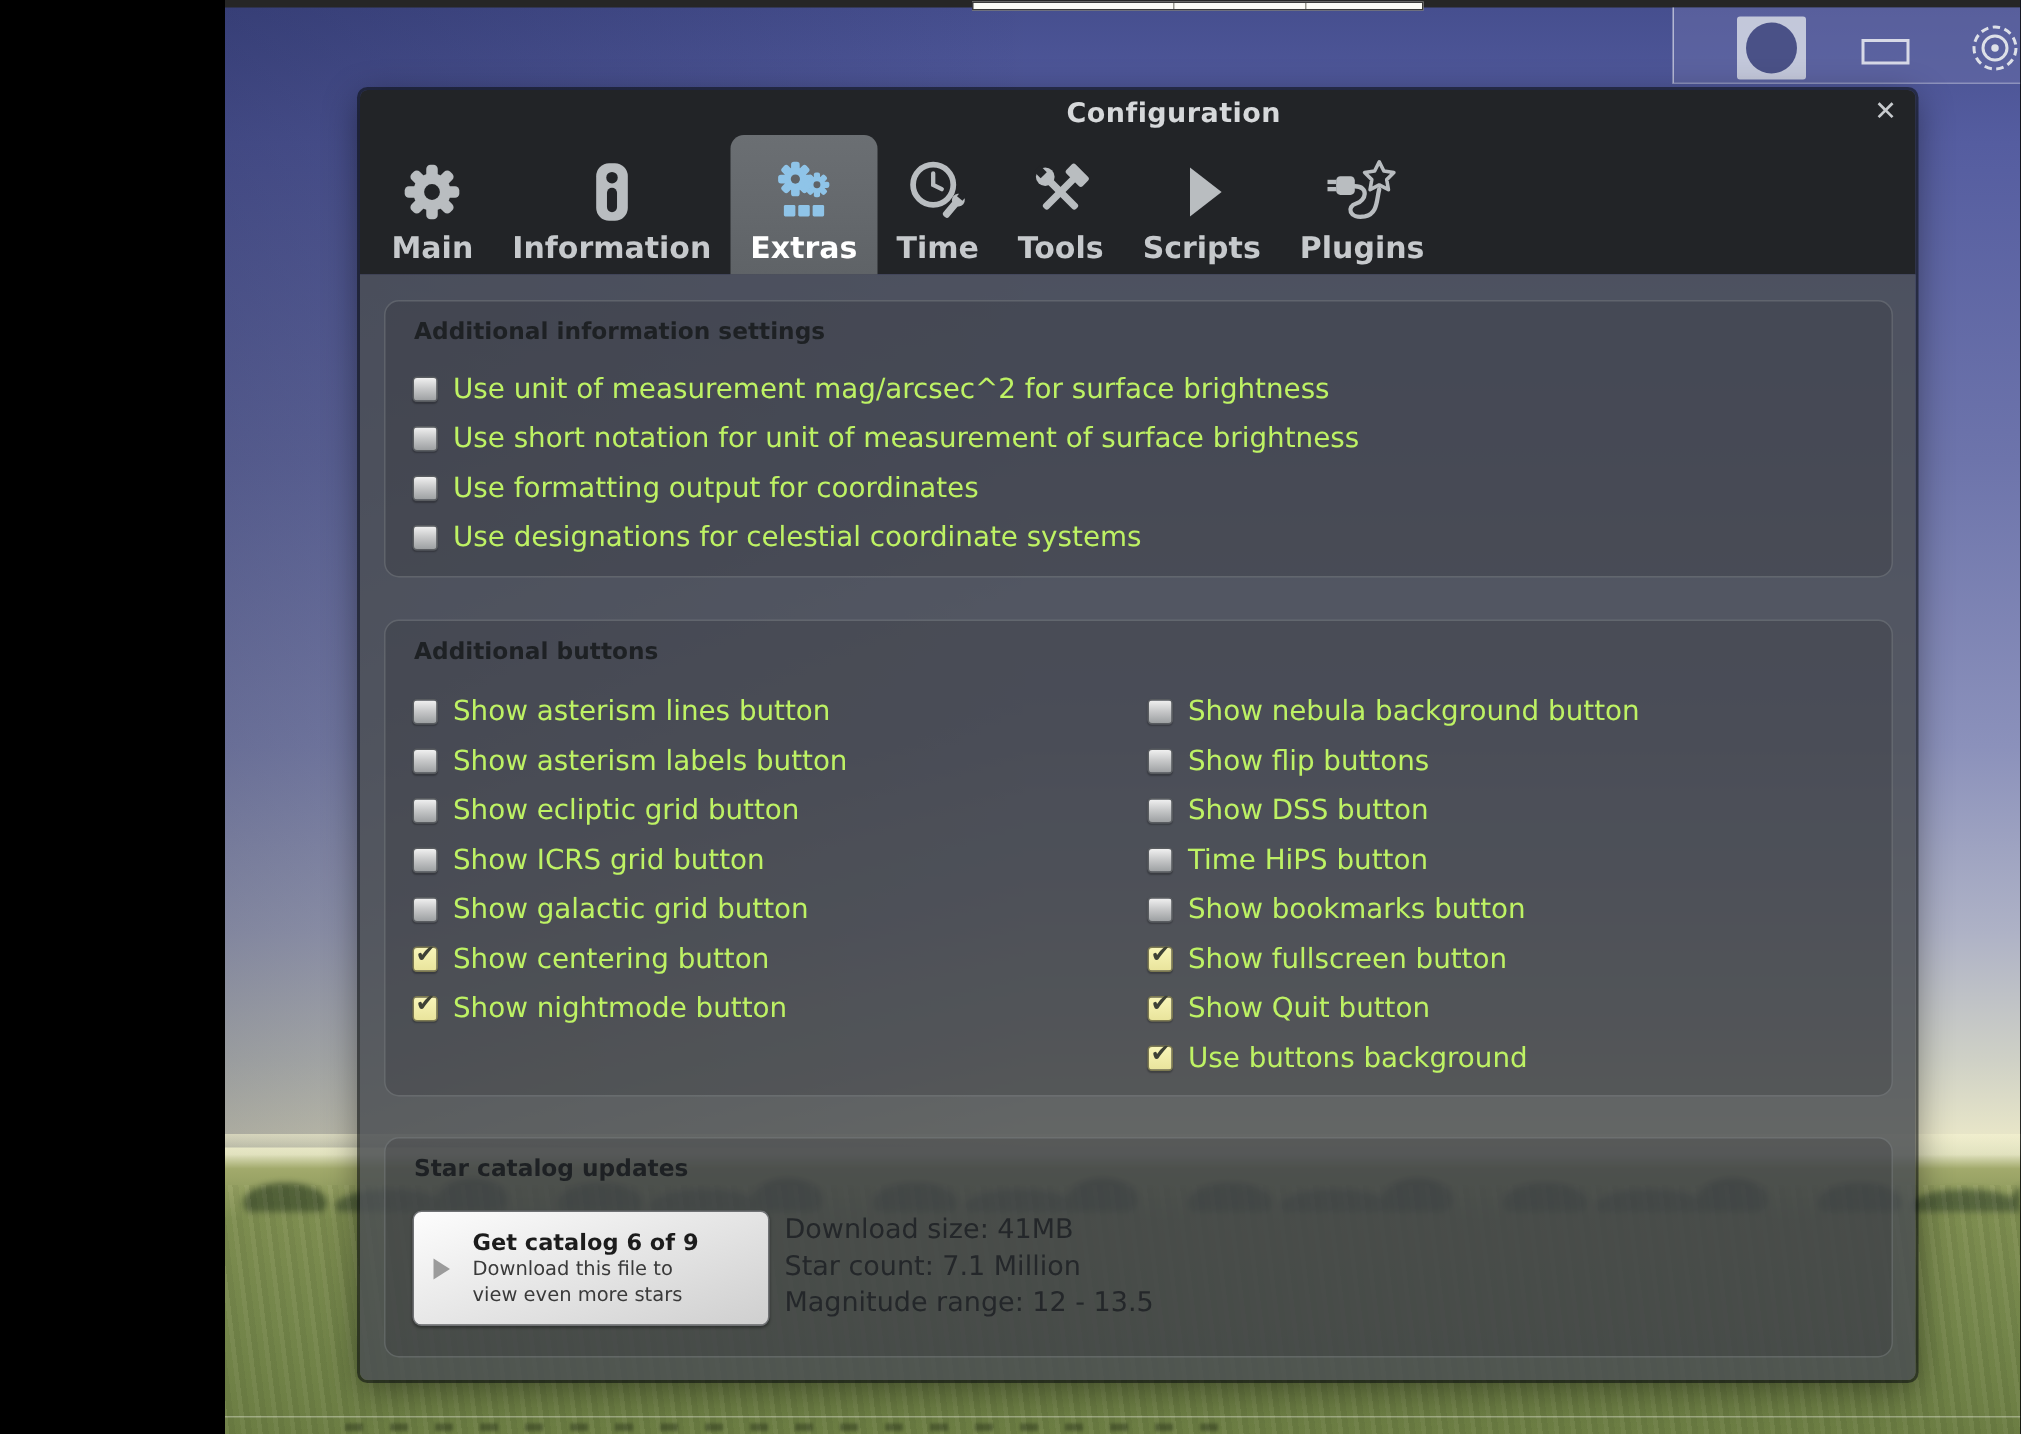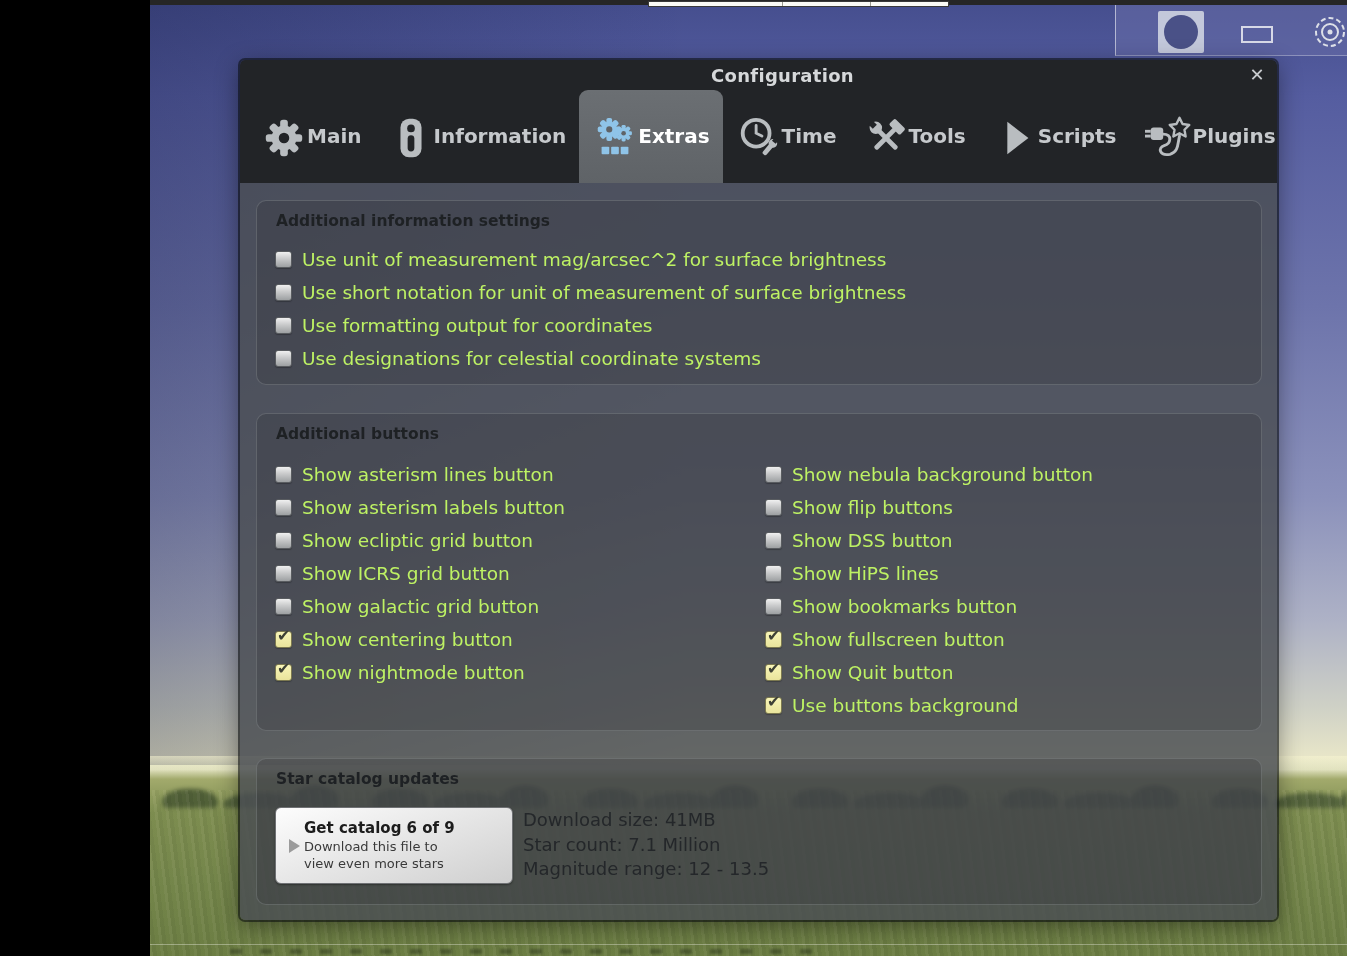--- a/index.html
+++ b/index.html
@@ -47,21 +47,21 @@
     border-radius:5px; box-shadow:0 0 0 2px rgba(10,12,14,0.55), 0 6px 24px rgba(0,0,0,0.45); }
   #titlebar { position:absolute; left:0; top:0; width:100%; height:30px; background:#222427;
     border-radius:5px 5px 0 0; }
   #dlg-title { position:absolute; left:0; top:0; width:100%; height:30px; line-height:32px; text-align:center;
     font-size:18px; font-weight:bold; color:#d6d8da; letter-spacing:.3px;margin-left:24px; }
   #close-btn { position:absolute; right:8px; top:3px; width:24px; height:24px; line-height:24px; text-align:center;
     color:#c8cbce; font-size:18px; font-weight:bold; cursor:pointer; }
 
   #tabbar { position:absolute; left:0; top:30px; width:100%; height:93px; background:#222427;
     display:flex; align-items:flex-end; padding-left:8px; }
-  .tab { height:93px; display:flex; align-items:center; justify-content:flex-end;
+  .tab { height:93px; display:flex; flex-direction:column; align-items:center; justify-content:flex-end;
     padding:6px 13px 7px; cursor:pointer;text-align:center; }
   .tab .ticon { height:52px; display:flex; align-items:flex-end; justify-content:center; margin-bottom:3px; }
   .tab .tlabel { font-size:20px; font-weight:bold; color:#c6c9cc; line-height:22px; }
   .tab.on { background:linear-gradient(180deg,#6b6f73,#5f6367); border-radius:9px 9px 0 0; }
   .tab.on .tlabel { color:#ffffff; }
 
   #content { position:absolute; left:0; top:123px; width:100%; height:737px;
     background:rgba(74,78,82,0.84); border-radius:0 0 5px 5px; }
 
   .groupbox { position:absolute; left:16px; width:1006px; background:rgba(40,43,46,0.22);
@@ -82,21 +82,21 @@
   .cb.on { background:linear-gradient(180deg,#f8f5b8,#e9e49c); border:1px solid #7c7950; }
   .cb.on::after { content:"✔"; position:absolute; left:1px; top:-6px; font-size:16px; font-weight:bold; color:#3e4136; }
   .cblabel { margin-left:10px; font-size:18.5px; color:#bef264; white-space:nowrap; }
 
   
   #get-btn { position:absolute; left:18px; top:48px; width:238px; height:77px; border-radius:6px;
     background:linear-gradient(160deg,#fdfdfd 0%,#e8e8e8 45%,#cfcfcf 100%);
     border:1px solid #6f7174; box-shadow:0 1px 2px rgba(0,0,0,0.35); display:flex; align-items:center; cursor:pointer; }
   #get-btn .tri { width:0; height:0; border-top:7px solid transparent; border-bottom:7px solid transparent;
     border-left:11px solid #9b9b9b; margin-left:13px; }
-  #get-btn .btxt { margin-left:4px; }
+  #get-btn .btxt { margin-left:15px; }
   #get-btn .btitle { font-size:15px; font-weight:bold; color:#1c1c1c; margin-bottom:2px; }
   #get-btn .bsub { font-size:13px; color:#3a3a3a; line-height:1.3; width:160px; }
   #catalog-info { position:absolute; left:266px; top:49px; }
   .info-line { font-size:18px; color:#24272a; line-height:24.5px; white-space:nowrap; }
 </style>
 </head>
 <body>
 
 <div id="screen">
 
@@ -318,21 +318,21 @@
           <div class="cbrow">
             <span class="cb"></span>
             <span class="cblabel">Show flip buttons</span>
           </div>
           <div class="cbrow">
             <span class="cb"></span>
             <span class="cblabel">Show DSS button</span>
           </div>
           <div class="cbrow">
             <span class="cb"></span>
-            <span class="cblabel">Show HiPS lines</span>
+            <span class="cblabel">Time HiPS button</span>
           </div>
           <div class="cbrow">
             <span class="cb"></span>
             <span class="cblabel">Show bookmarks button</span>
           </div>
           <div class="cbrow">
             <span class="cb on"></span>
             <span class="cblabel">Show fullscreen button</span>
           </div>
           <div class="cbrow">

